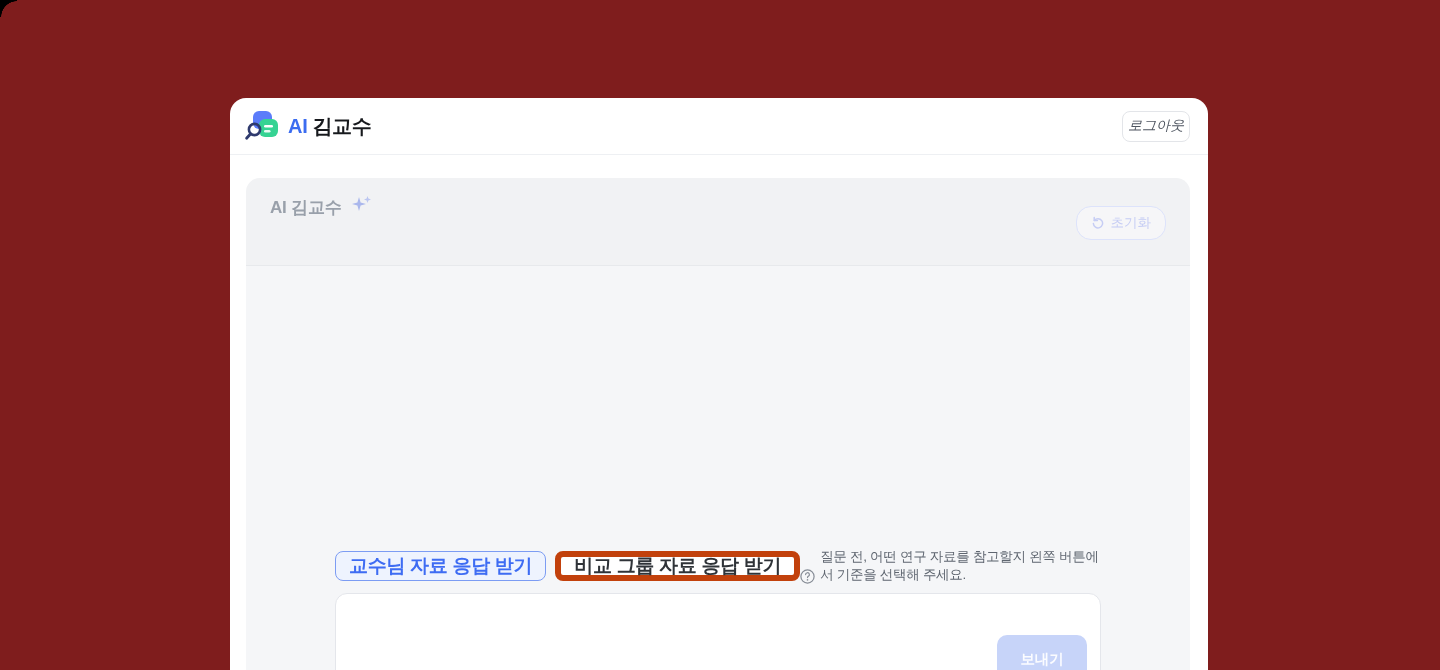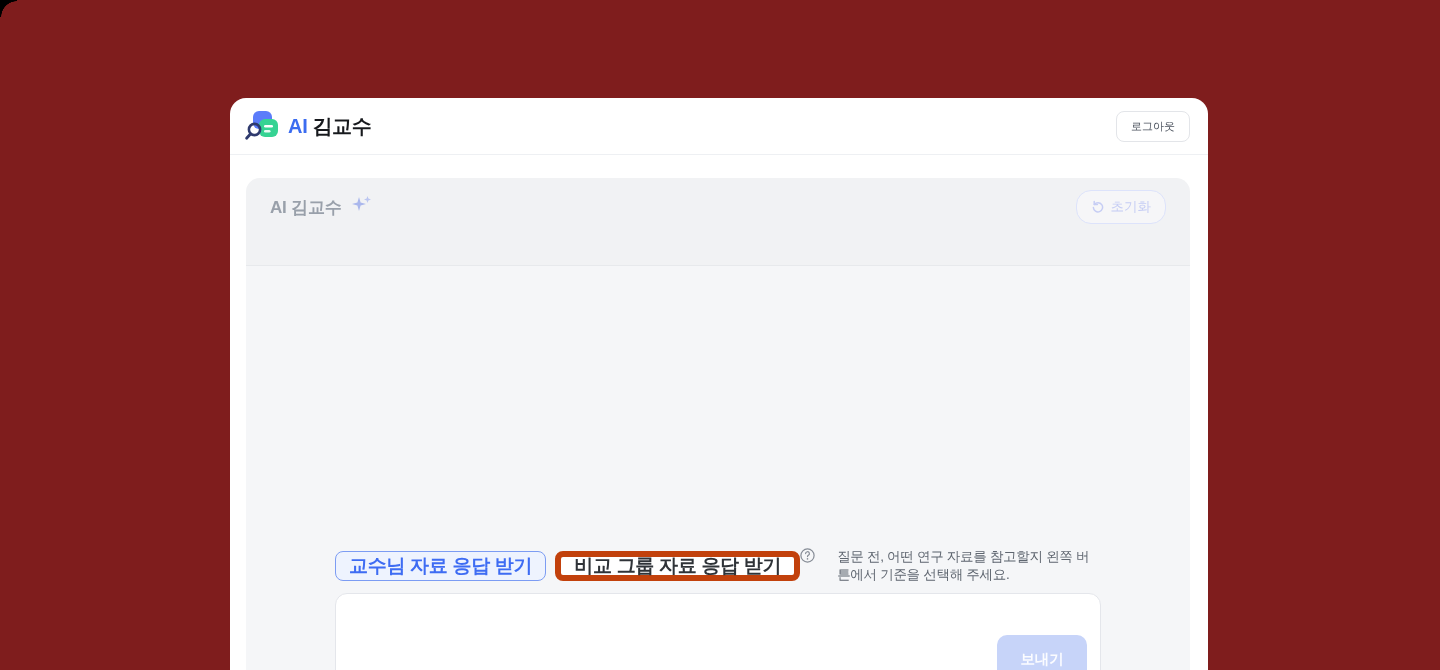--- a/index.html
+++ b/index.html
@@ -17,45 +17,45 @@
     background:#ffffff; border-radius:16px 16px 0 0; }
 
   
   .topbar { position:relative; height:57px; display:flex; align-items:center;
     justify-content:space-between; padding:0 18px 0 14px; border-bottom:1px solid #eef0f3; }
   .brand { display:flex; align-items:center; gap:7px; }
   .logo { position:relative; width:37px; height:32px; }
   .brand-title { font-size:20px; font-weight:700; letter-spacing:-0.3px; }
   .brand-title .ai { color:#3b6cf0; }
   .brand-title .name { color:#17191d; margin-left:5px; }
-  .logout-btn { height:31px; padding:0 14px; background:#fff; border:1px solid #e3e5e9;
-    border-radius:8px; font-size:11px; color:#4e5560; display:flex; align-items:center; cursor:pointer;
-    font-family:inherit; }
+  .logout-btn { height:31px; padding:0 5px; background:#fff; border:1px solid #e3e5e9;
+    border-radius:8px; font-size:14px; color:#4e5560; display:flex; align-items:center; cursor:pointer;
+    font-family:inherit;font-style:italic; }
 
   
   .panel { position:absolute; left:16px; top:80px; width:944px; height:492px;
     background:#f1f2f4; border-radius:14px 14px 0 0; }
   .panel-head { position:relative; height:88px; border-bottom:1px solid #e7e9ec; }
   .panel-title-row { position:absolute; left:24px; top:17px; display:flex; align-items:center; gap:8px; }
   .panel-title { font-size:17px; font-weight:700; color:#99a0aa; letter-spacing:-0.2px; }
   .panel-desc { position:absolute; left:24px; top:53px; font-size:14.5px; color:#b9bec6; letter-spacing:-0.2px; }
-  .reset-btn { position:absolute; right:24px; top:12px; height:31px; padding:16px 14px;
+  .reset-btn { position:absolute; right:24px; top:28px; height:31px; padding:16px 14px;
     display:flex; align-items:center; gap:6px; background:rgba(255,255,255,0.35);
     border:1px solid #dde3fb; border-radius:15px; font-size:13.5px; color:#c6cdf4; cursor:pointer;
     font-family:inherit; }
 
   .panel-body { position:relative; height:404px; background:#f5f6f8; }
 
   .center-col { position:absolute; left:50%; transform:translateX(-50%); top:285px; width:766px; }
   .controls-row { display:flex; align-items:center; height:30px; }
   .src-btn { height:30px; padding:0 13px; border-radius:8px; font-size:19px; letter-spacing:-0.3px;
     display:flex; align-items:center; cursor:pointer; white-space:nowrap; font-family:inherit; }
   .src-btn.selected { background:#eef3fe; border:1px solid #7c9cf3; color:#3e6cf3; font-weight:600; }
   .src-btn.plain { background:#ffffff; border:6px solid #c2410c; color:#2f3338; font-weight:600; margin-left:9px; }
-  .hint { margin-left:auto; display:flex; align-items:flex-start; gap:22px; font-size:13.5px;
+  .hint { margin-left:auto; display:flex; align-items:flex-end; gap:5px; font-size:13.5px;
     color:#5f6670; letter-spacing:-0.3px; }
   .q-icon { width:15px; height:15px; flex:0 0 auto; }
 
   .composer { position:relative; margin-top:12px; height:150px; background:#ffffff;
     border:1px solid #e4e6eb; border-radius:12px; padding:16px 16px; }
   .composer textarea { width:600px; height:60px; border:none; outline:none; resize:none;
     font-family:inherit; font-size:15px; color:#333; background:transparent; letter-spacing:-0.2px; }
   .composer textarea::placeholder { color:#aeb3bb; }
   .send-btn { position:absolute; right:13px; top:41px; width:90px; height:48px;
     background:#c7d4f9; color:#fbfcff; border:none; border-radius:10px; font-size:14.5px;

